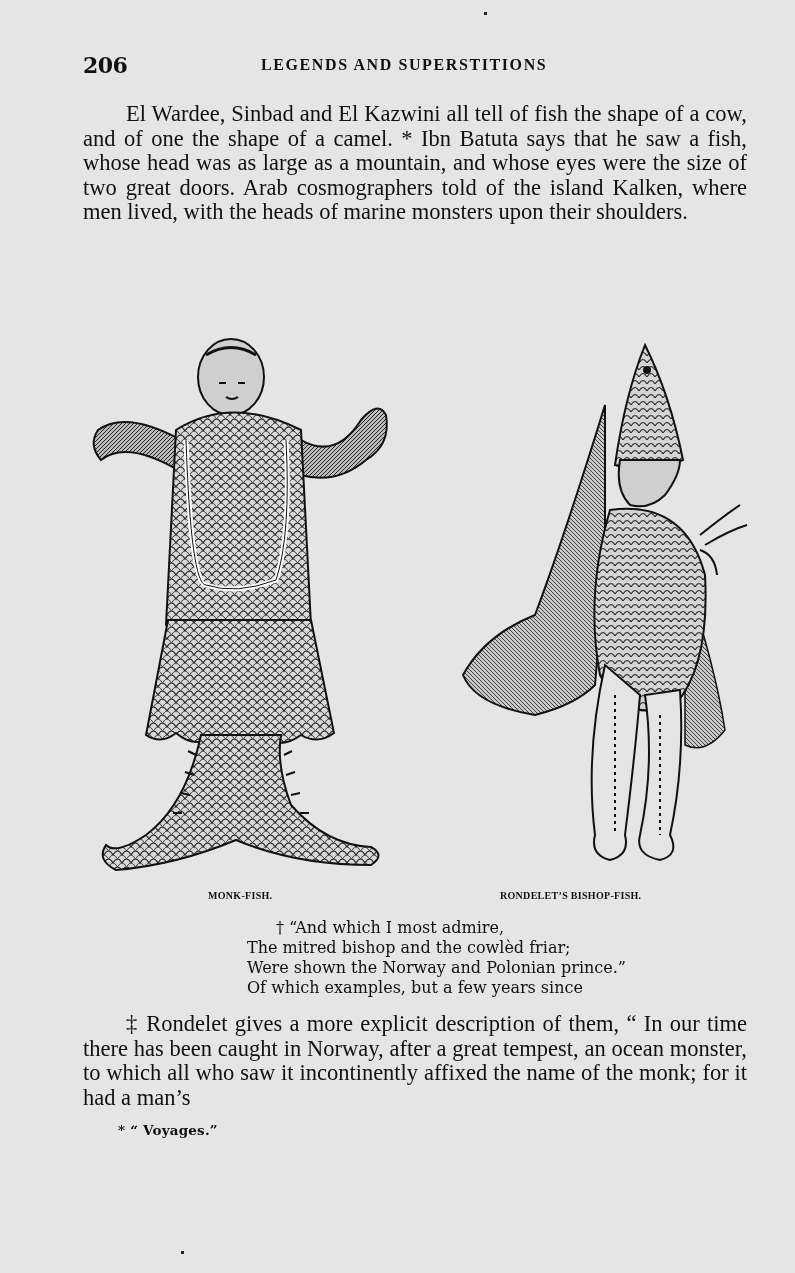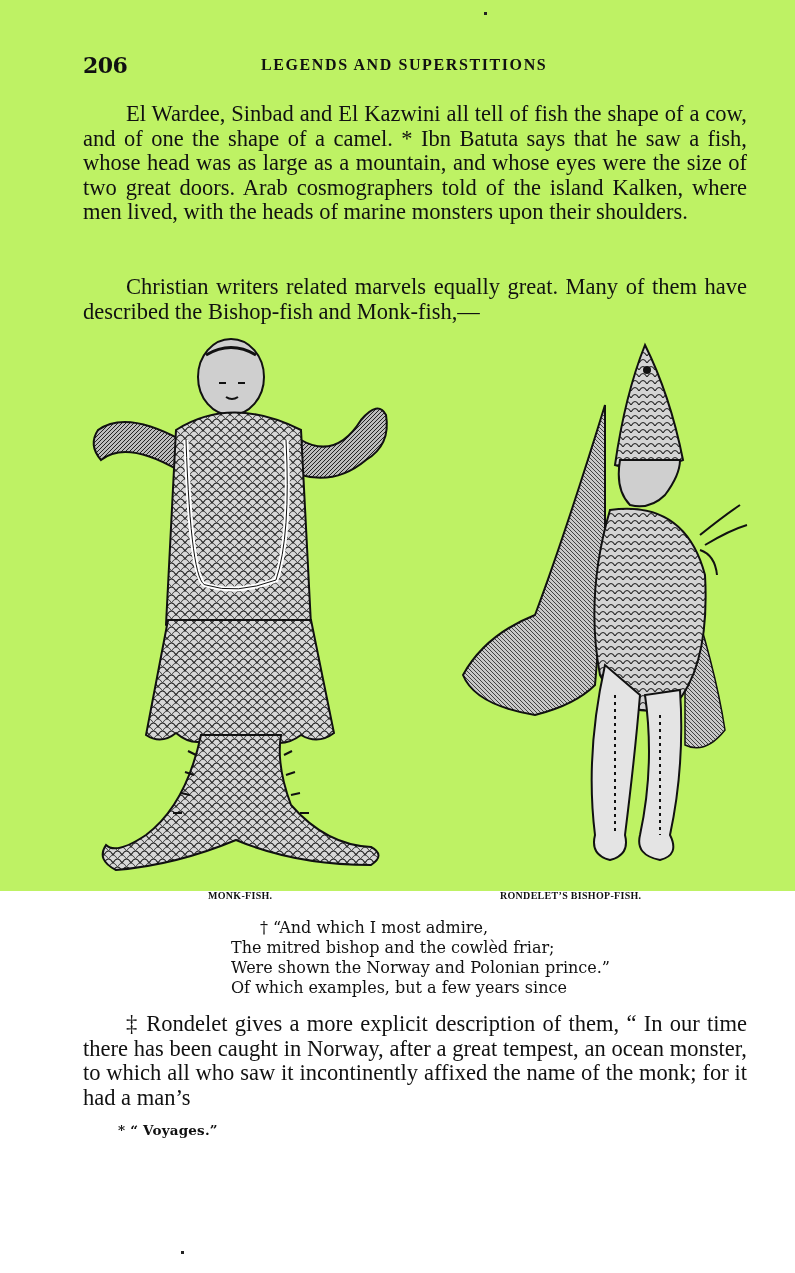--- a/index.html
+++ b/index.html
@@ -1,33 +1,33 @@
 <!DOCTYPE html>
 <html><head>
   <meta charset="utf-8">
   <style>
     html, body { margin: 0; padding: 0; background: #ffffff; }
     body { width: 795px; height: 1273px; position: relative; overflow: hidden; color: #111; }
-    .page { position: absolute; left: 0; top: 0; width: 795px; height: 891px; background: #bef264; }
+    .page { position: absolute; left: 0; top: 0; width: 795px; height: 1273px; background: #e5e5e5; }
     .speck { position: absolute; width: 3px; height: 3px; background: #222; }
     .running-head { position: absolute; top: 52px; left: 83px; width: 680px; height: 30px; }
     .folio { position: absolute; left: 0; top: 0; font-family: "DejaVu Serif", serif; font-weight: bold; font-size: 22px; letter-spacing: -0.5px; }
     .head-title { position: absolute; left: 178px; top: 4px; font-family: "Liberation Serif", serif; font-weight: bold; font-size: 16px; letter-spacing: 1.6px; }
     .body-text { position: absolute; left: 83px; width: 664px; font-family: "Liberation Serif", serif; font-size: 22.5px; line-height: 24.5px; text-align: justify; }
     .body-text p { margin: 0; text-indent: 43px; }
     #p1 { top: 102px; }
     #p2 { top: 275px; }
     .figure { position: absolute; }
     #fig-monk { left: 86px; top: 335px; width: 310px; height: 545px; }
     #fig-bishop { left: 455px; top: 335px; width: 300px; height: 545px; }
     .caption { position: absolute; font-family: "Liberation Serif", serif; font-weight: bold; font-size: 10px; letter-spacing: 0.3px; }
     #cap-monk { left: 208px; top: 890px; }
     #cap-bishop { left: 500px; top: 890px; }
     .verse { position: absolute; left: 231px; top: 918px; font-family: "DejaVu Serif", serif; font-size: 16px; line-height: 20px; }
-    .verse div { white-space: nowrap; }
+    .verse div { white-space: nowrap; margin-left: 16px; }
     .verse .first { padding-left: 29px; }
     #p3 { top: 1012px; }
     .footnotes { position: absolute; left: 118px; top: 1123px; font-family: "DejaVu Serif", serif; font-weight: bold; font-size: 13.5px; line-height: 14px; letter-spacing: 0.2px; }
     .footnotes div { white-space: nowrap; }
     svg { display: block; }
   </style>
 </head>
 <body>
 
 <div class="page">
@@ -36,23 +36,20 @@
 
   <div class="running-head">
     <span class="folio">206</span>
     <span class="head-title">LEGENDS AND SUPERSTITIONS</span>
   </div>
 
   <div class="body-text" id="p1">
     <p>El Wardee, Sinbad and El Kazwini all tell of fish the shape of a cow, and of one the shape of a camel.  * Ibn Batuta says that he saw a fish, whose head was as large as a mountain, and whose eyes were the size of two great doors. Arab cosmographers told of the island Kalken, where men lived, with the heads of marine monsters upon their shoulders.</p>
   </div>
 
-  <div class="body-text" id="p2">
-    <p>Christian writers related marvels equally great.  Many of them have described the Bishop-fish and Monk-fish,—</p>
-  </div>
 
   <div class="figure" id="fig-monk">
     <svg width="310" height="545" viewBox="0 0 310 545">
       <defs>
         <pattern id="scales" width="9" height="8" patternUnits="userSpaceOnUse">
           <rect width="9" height="8" fill="#d8d8d8"></rect>
           <path d="M0 8 Q4.5 0 9 8" fill="none" stroke="#222" stroke-width="1.2"></path>
           <path d="M-4.5 4 Q0 -4 4.5 4 M4.5 4 Q9 -4 13.5 4" fill="none" stroke="#333" stroke-width="0.9"></path>
         </pattern>
         <pattern id="hatch" width="4" height="4" patternUnits="userSpaceOnUse">

